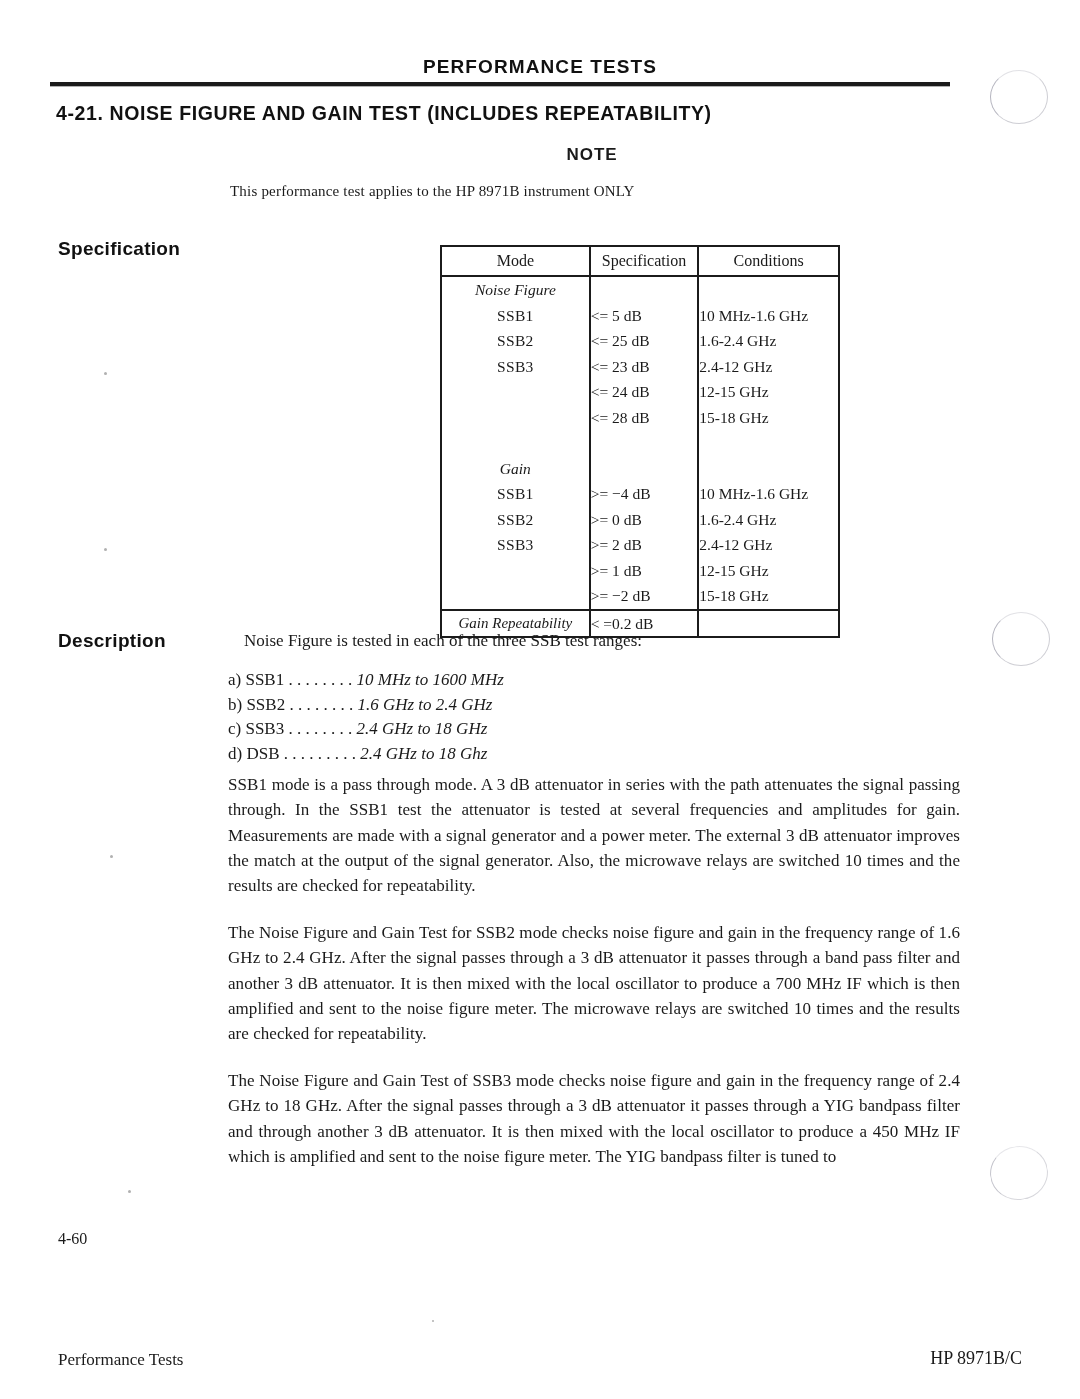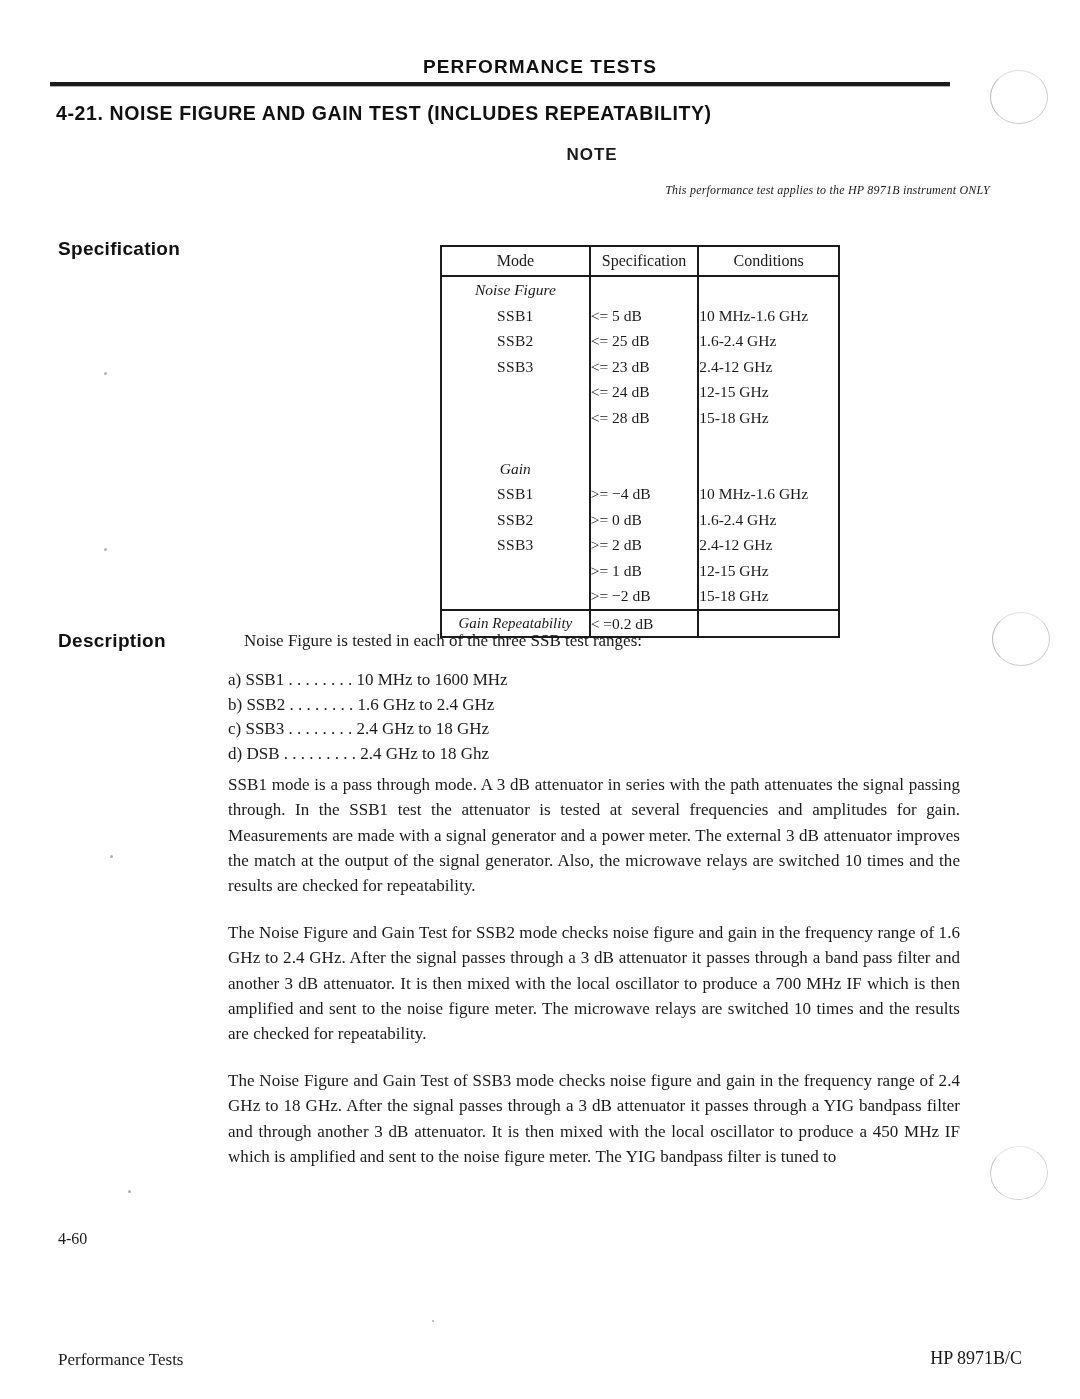--- a/index.html
+++ b/index.html
@@ -73,23 +73,22 @@
     font-family: "Liberation Sans", "DejaVu Sans", sans-serif;
     font-weight: bold;
     font-size: 17px;
     letter-spacing: 1px;
   }
   .note-body {
     position: absolute;
     top: 183px;
     left: 230px;
     width: 760px;
-    text-align: right;
-    font-style: italic;
-    font-size: 12px;
+    text-align: left;
+    font-size: 15px;
     letter-spacing: .2px;
   }
 
   
   .gutter-label {
     position: absolute;
     font-family: "Liberation Sans", "DejaVu Sans", sans-serif;
     font-weight: bold;
     font-size: 19px;
     color: #111;
@@ -156,21 +155,21 @@
   #desc-lead { top: 628px; }
   .range-list {
     position: absolute;
     left: 228px;
     top: 668px;
     font-size: 17px;
     line-height: 24.5px;
   }
   .range-list .row { white-space: pre; }
   .range-list .lbl { display: inline-block; }
-  .range-list .val { display: inline-block; }
+  .range-list .val { display: inline-block; font-style: italic; }
 
   p.para {
     position: absolute;
     left: 228px;
     width: 732px;
     margin: 0;
     font-size: 17px;
     line-height: 25.3px;
     text-align: justify;
     text-justify: inter-word;

